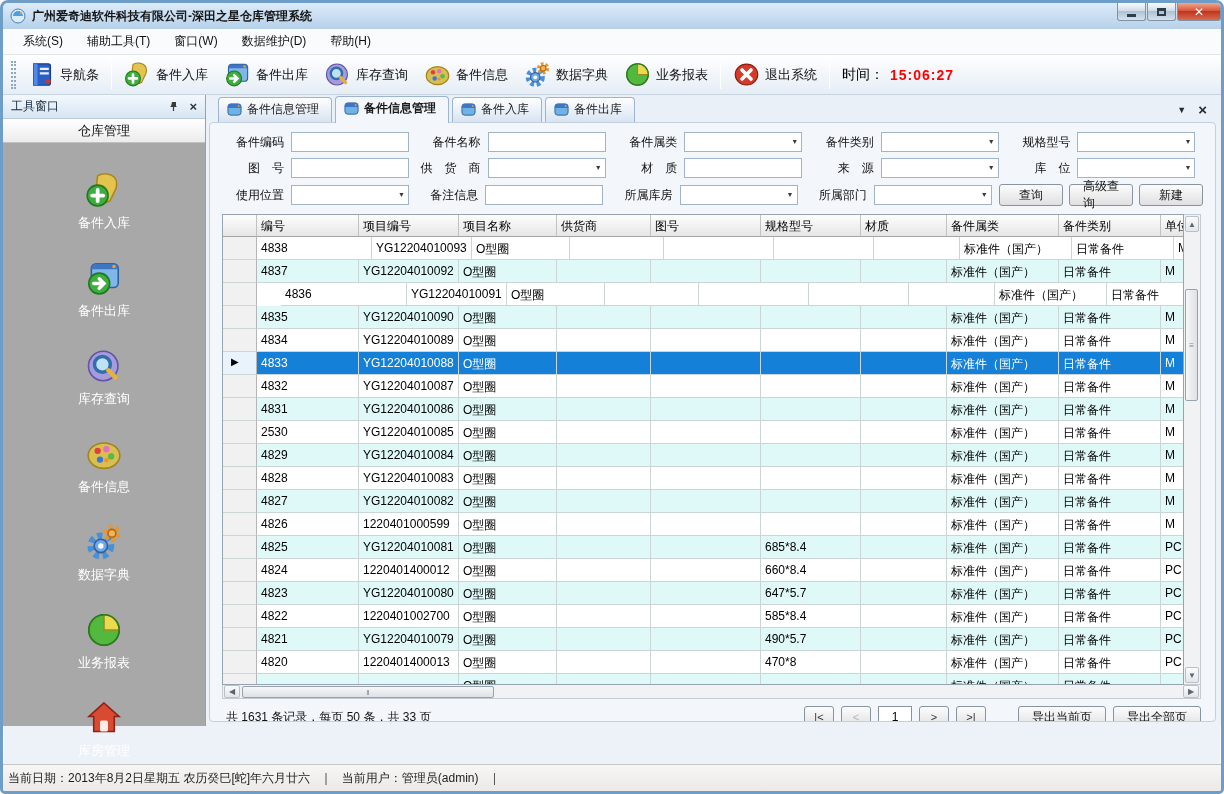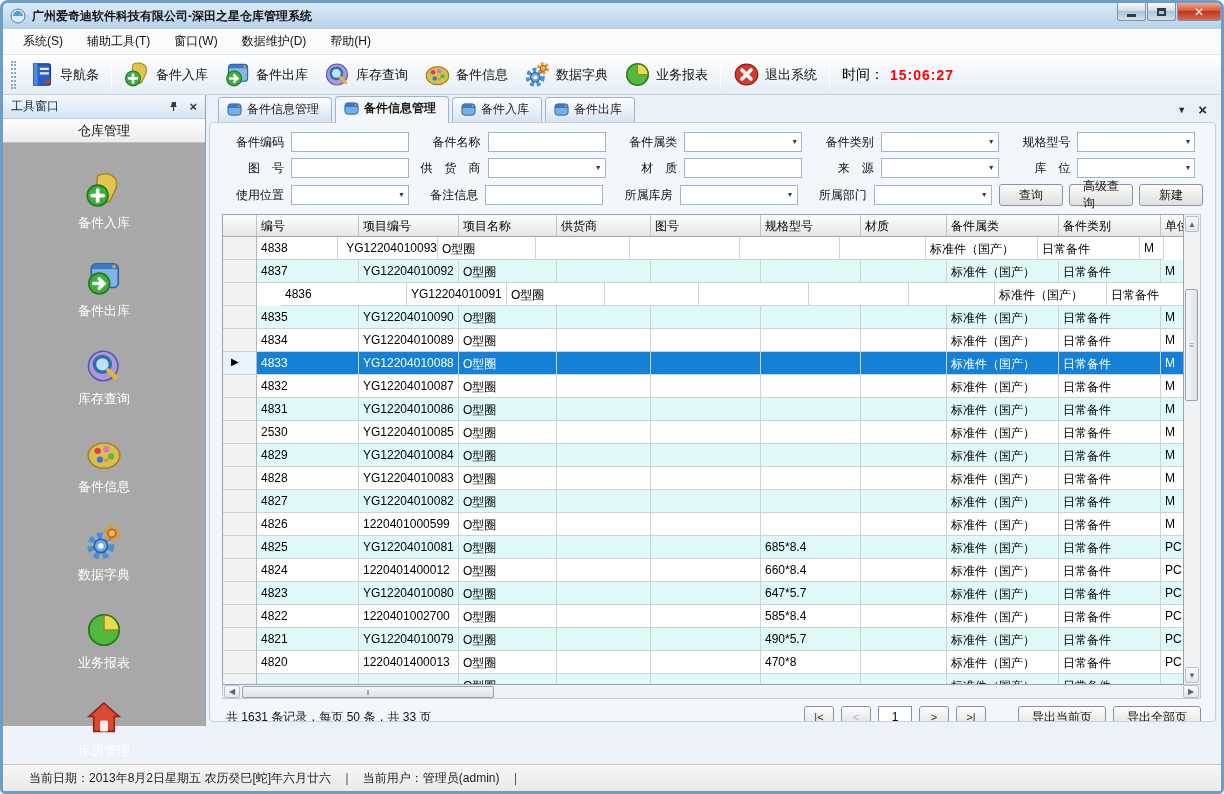--- a/index.html
+++ b/index.html
@@ -103,21 +103,21 @@
   
   .pager { height:36px; flex:0 0 36px; display:flex; align-items:center; padding:0 14px 0 16px; font-size:12px; color:#111; }
   .pg-right { margin-left:auto; display:flex; align-items:center; gap:7px; }
   .pbtn { width:30px; height:22px; font-size:11px; color:#333; background:linear-gradient(#FCFCFC,#E0E0E0);
           border:1px solid #8795A3; border-radius:3px; display:flex; align-items:center; justify-content:center; }
   .pbtn.disabled { color:#AAB2BA; }
   .pg-input { width:34px; height:22px; border:1px solid #8795A3; text-align:center; font-size:12px; background:#fff; }
   .pg-gap { width:18px; }
   
   .statusbar { height:27px; flex:0 0 27px; background:linear-gradient(#F7F6F5,#ECEAE8); border-top:1px solid #C6C6C6;
-               display:flex; align-items:center; gap:10px; padding:0 26px; font-size:12px; color:#1C1C1C;margin-top:38px; }
+               display:flex; align-items:center; gap:10px; padding:0 5px; font-size:12px; color:#1C1C1C;margin-top:38px; }
 </style>
 </head>
 <body>
 
 <div class="window">
 
   <div class="titlebar">
     <span style="display:flex">
       <svg width="16" height="16" viewBox="0 0 16 16">
           <circle cx="8" cy="8" r="7" fill="#D9ECF9" stroke="#4880B8"></circle>
@@ -473,22 +473,22 @@
                 <div class="gh-cell" style="width: 94px;">供货商</div>
                 <div class="gh-cell" style="width: 110px;">图号</div>
                 <div class="gh-cell" style="width: 100px;">规格型号</div>
                 <div class="gh-cell" style="width: 86px;">材质</div>
                 <div class="gh-cell" style="width: 112px;">备件属类</div>
                 <div class="gh-cell" style="width: 102px;">备件类别</div>
                 <div class="gh-cell" style="width: 24px;">单位</div>
               </div>
               <div class="g-row">
                 <div class="g-sel" style="width: 34px;"></div>
-                <div class="g-cell" style="width: 81px;">4838</div>
-                <div class="g-cell" style="width: 100px; text-align: right;">YG12204010093</div>
+                <div class="g-cell" style="width: 115px;">4838</div>
+                <div class="g-cell" style="width: 100px;">YG12204010093</div>
                 <div class="g-cell" style="width: 98px;">O型圈</div>
                 <div class="g-cell" style="width: 94px;"></div>
                 <div class="g-cell" style="width: 110px;"></div>
                 <div class="g-cell" style="width: 100px;"></div>
                 <div class="g-cell" style="width: 86px;"></div>
                 <div class="g-cell" style="width: 112px;">标准件（国产）</div>
                 <div class="g-cell" style="width: 102px;">日常备件</div>
                 <div class="g-cell" style="width: 24px;">M</div>
               </div>
               <div class="g-row stripe">

